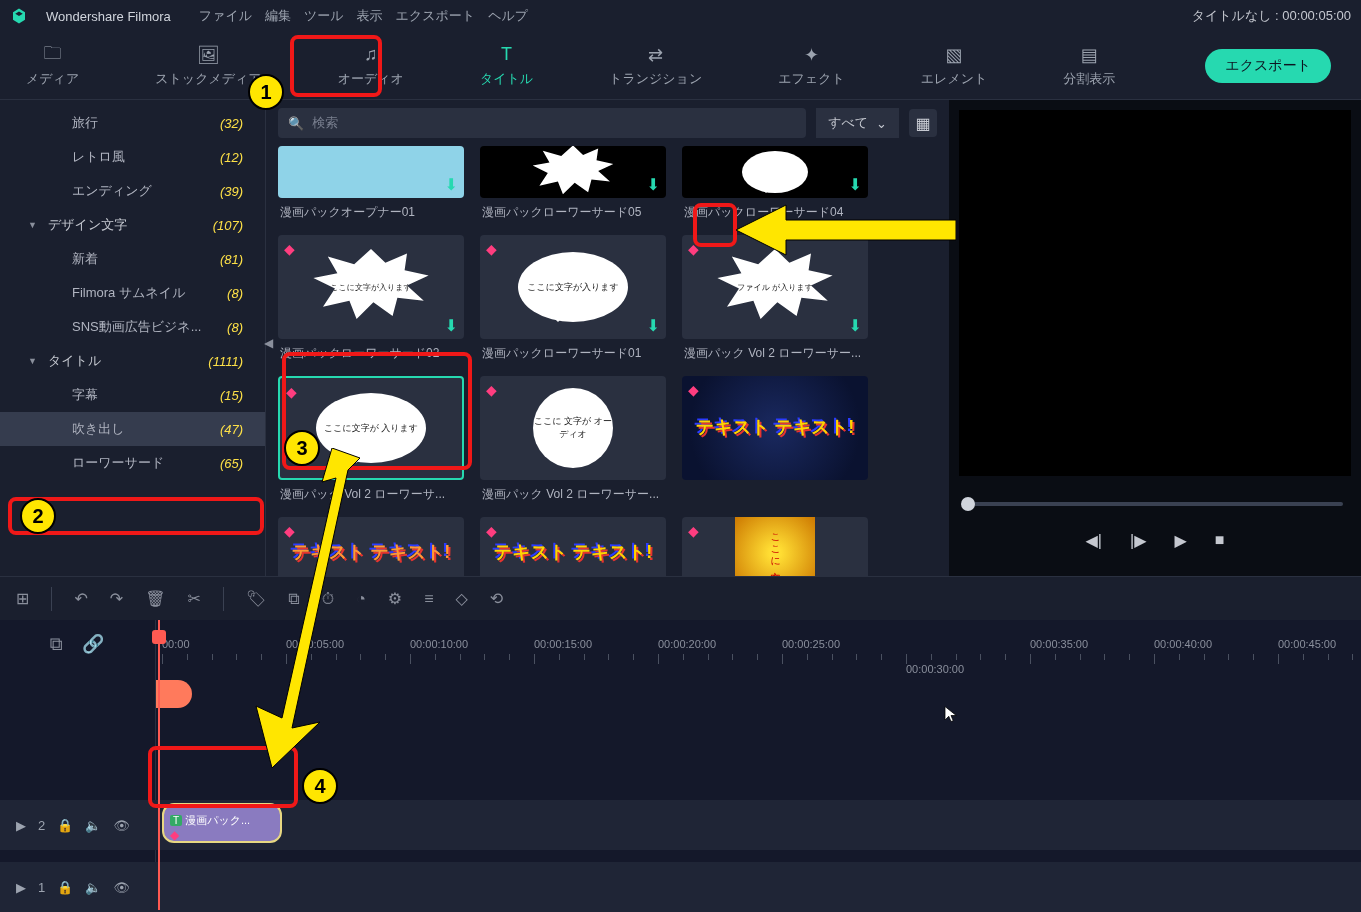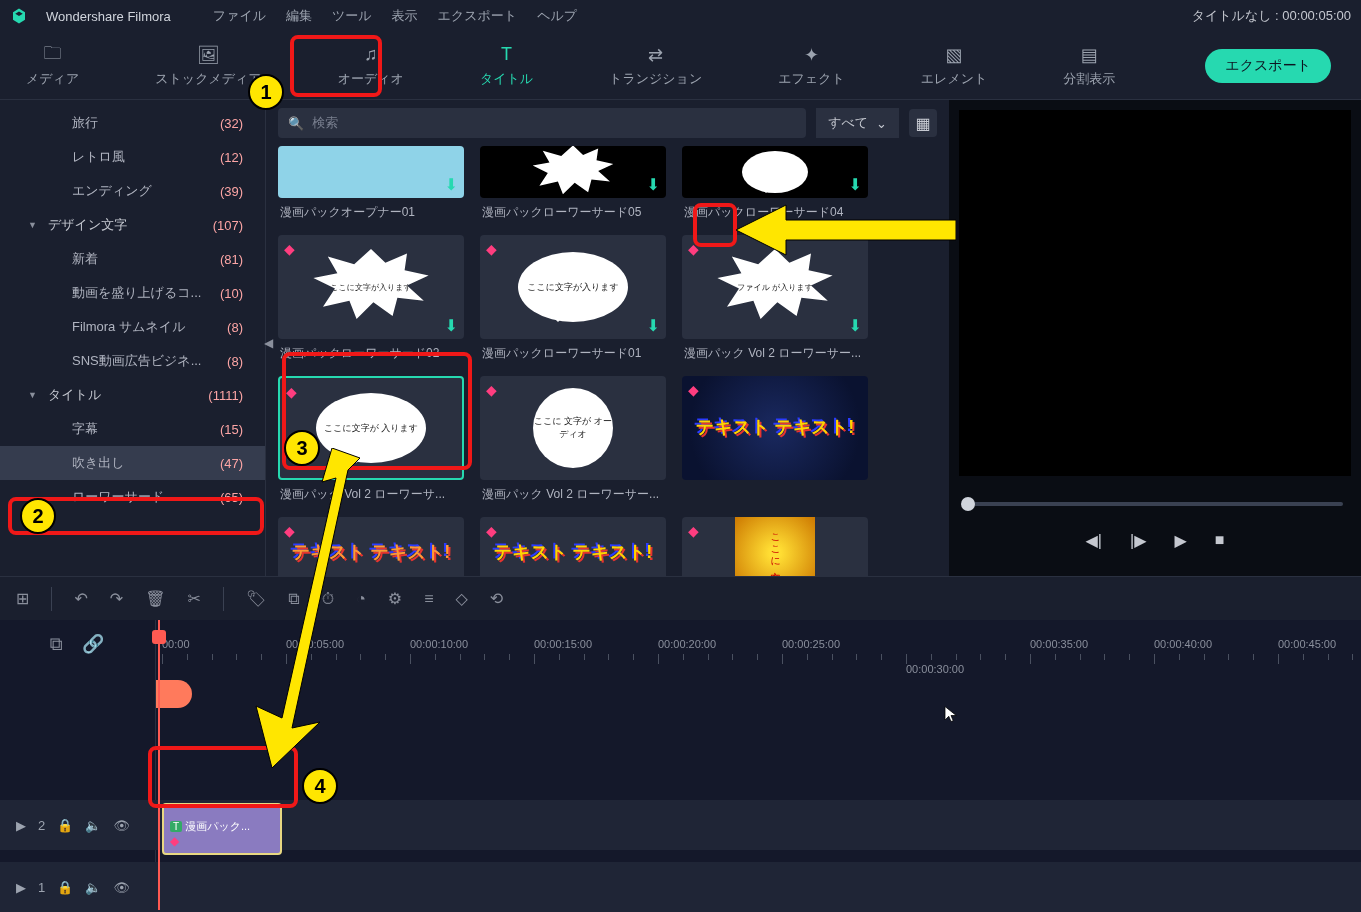--- a/index.html
+++ b/index.html
@@ -2,40 +2,40 @@
 <html><head>
 <meta charset="utf-8">
 <style>
 * { margin: 0; padding: 0; box-sizing: border-box; font-family: "Segoe UI", Arial, sans-serif; }
 body { width: 1361px; height: 912px; background: #1a1f2e; color: #c5c8d0; overflow: hidden; position: relative; }
 
 
 .titlebar { height: 32px; background: #1a1f2e; display: flex; align-items: center; padding: 0 10px; font-size: 13px; gap: 18px; }
 .logo { width: 18px; height: 18px; }
 .app-name { color: #d0d4dc; font-size: 13px; }
-.menu-items { display: flex; gap: 20px; margin-left: 24px; align-items: flex-end; }
+.menu-items { display: flex; gap: 13px; margin-left: 10px; align-items: flex-end; }
 .menu-items span { color: #9ca3af; cursor: pointer; }
 .title-right { margin-left: auto; color: #c5c8d0; }
 
 
 .top-tabs { height: 68px; display: flex; align-items: center; padding-left: 18px; gap: 60px; border-bottom: 1px solid #2a3040; }
 .tab { display: flex; flex-direction: column; align-items: center; gap: 4px; font-size: 13px; color: #9ca3af; cursor: pointer; padding: 4px 8px; }
 .tab .ticon { width: 22px; height: 22px; display: flex; align-items: center; justify-content: center; font-size: 18px; }
 .tab.active { color: #26d9b0; }
 .export-btn { margin-left: auto; margin-right: 30px; background: #26d9b0; color: #0d1420; padding: 8px 20px; border-radius: 18px; font-size: 14px; font-weight: 500; cursor: pointer; }
 
 
 .main { display: flex; height: 476px; }
 .sidebar { width: 265px; background: #1a1f2e; overflow-y: auto; padding-top: 6px; }
 .side-item { display: flex; justify-content: space-between; align-items: center; padding: 8px 22px 8px 72px; font-size: 13px; color: #b0b4c0; cursor: pointer; }
 .side-item.group { padding-left: 42px; font-weight: 500; color: #c5c8d0; }
 .side-item.group::before { content: "▼"; font-size: 9px; margin-right: 6px; color: #8a8f9c; position: absolute; left: 28px; }
 .side-item.group { position: relative; padding-left: 48px; }
 .side-item.selected { background: #353c4e; }
-.side-item .count { color: #fca5a5; }
+.side-item .count { color: #fde047; font-style: italic; }
 
 .browser { flex: 1; background: #1a1f2e; display: flex; flex-direction: column; border-left: 1px solid #2a3040; position: relative; }
 .search-row { display: flex; align-items: center; padding: 8px 12px; gap: 10px; }
 .search-box { flex: 1; background: #2a3040; border-radius: 4px; padding: 6px 10px; display: flex; align-items: center; gap: 8px; color: #7a8090; font-size: 13px; }
 .filter-dd { background: #2a3040; padding: 6px 12px; border-radius: 0; font-size: 13px; color: #c5c8d0; display: flex; align-items: center; gap: 8px; }
 .grid-btn { width: 28px; height: 28px; background: #2a3040; border-radius: 4px; display: flex; align-items: center; justify-content: center; }
 
 .grid { flex: 1; overflow-y: auto; padding: 0 12px; }
 .grid-row { display: flex; gap: 16px; margin-bottom: 8px; }
 .grid-item { width: 186px; }
@@ -73,21 +73,21 @@
 .tick-row { position: absolute; left: 0; right: 0; top: 34px; height: 10px; }
 .tick { position: absolute; width: 1px; height: 6px; background: #4a5060; top: 0; }
 .tick.major { height: 10px; }
 
 .playhead { position: absolute; top: 0; bottom: 0; width: 2px; background: #ff5a52; left: 158px; z-index: 5; }
 .playhead::before { content: ""; position: absolute; top: 10px; left: -6px; width: 14px; height: 14px; background: #ff5a52; border-radius: 3px; }
 
 .track-row { position: absolute; left: 0; right: 0; height: 50px; background: #1f2536; }
 .track-header { position: absolute; left: 0; width: 156px; height: 100%; display: flex; align-items: center; gap: 12px; padding-left: 16px; color: #9ca3af; font-size: 13px; }
 
-.clip { position: absolute; height: 52px; top: 3px; background: #8a7bc0; border: 2px solid #e8d882; border-radius: 4px; padding: 14px 6px; font-size: 11px; color: #fff; }
+.clip { position: absolute; height: 40px; top: 3px; background: #8a7bc0; border: 2px solid #e8d882; border-radius: 12px; padding: 8px 6px; font-size: 11px; color: #fff; }
 .clip .gem { color: #ff3d7f; font-size: 12px; }
 
 
 .hl-red { position: absolute; border: 4px solid #f01818; border-radius: 8px; pointer-events: none; z-index: 20; }
 .hl-circle { position: absolute; width: 36px; height: 36px; background: #ffe600; border: 2px solid #000; border-radius: 50%; display: flex; align-items: center; justify-content: center; font-size: 20px; font-weight: bold; color: #000; z-index: 25; }
 .arrow { position: absolute; z-index: 22; }
 </style>
 </head>
 <body>
 
@@ -158,24 +158,20 @@
         <span>エンディング</span>
         <span class="count">(39)</span>
       </div>
     <div class="side-item group">
         <span>デザイン文字</span>
         <span class="count">(107)</span>
       </div>
     <div class="side-item">
         <span>新着</span>
         <span class="count">(81)</span>
-      </div>
-    <div class="side-item">
-        <span>動画を盛り上げるコ...</span>
-        <span class="count">(10)</span>
       </div>
     <div class="side-item">
         <span>Filmora サムネイル</span>
         <span class="count">(8)</span>
       </div>
     <div class="side-item">
         <span>SNS動画広告ビジネ...</span>
         <span class="count">(8)</span>
       </div>
     <div class="side-item group">

